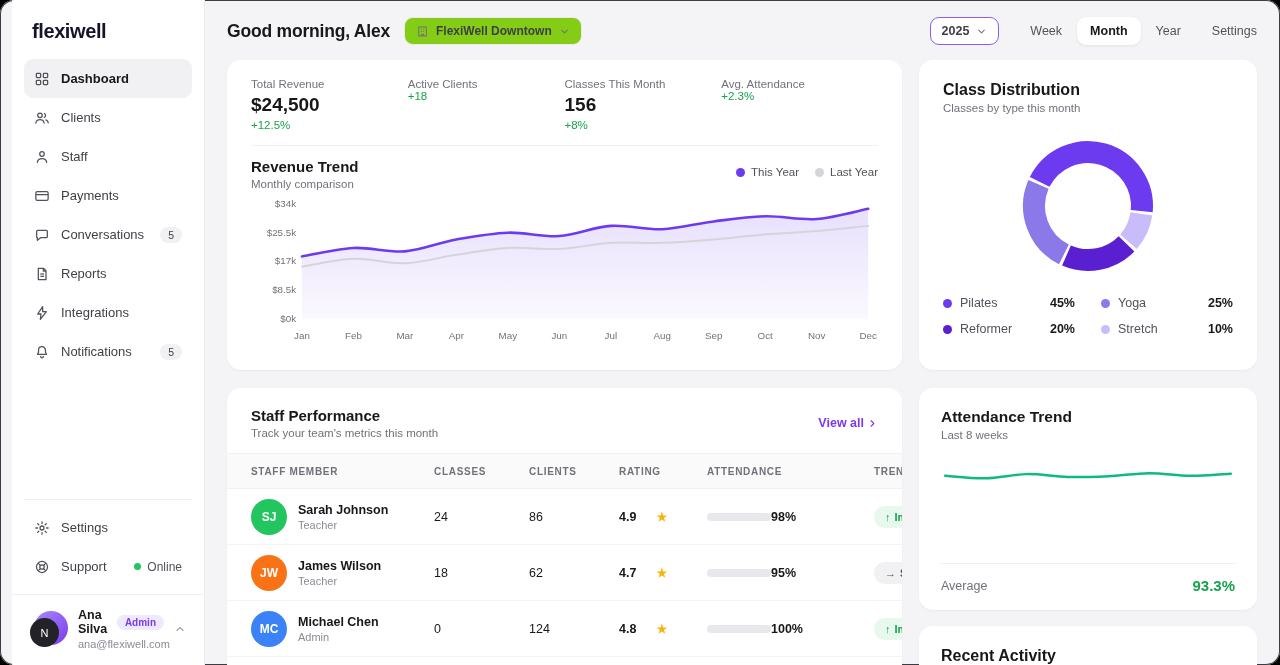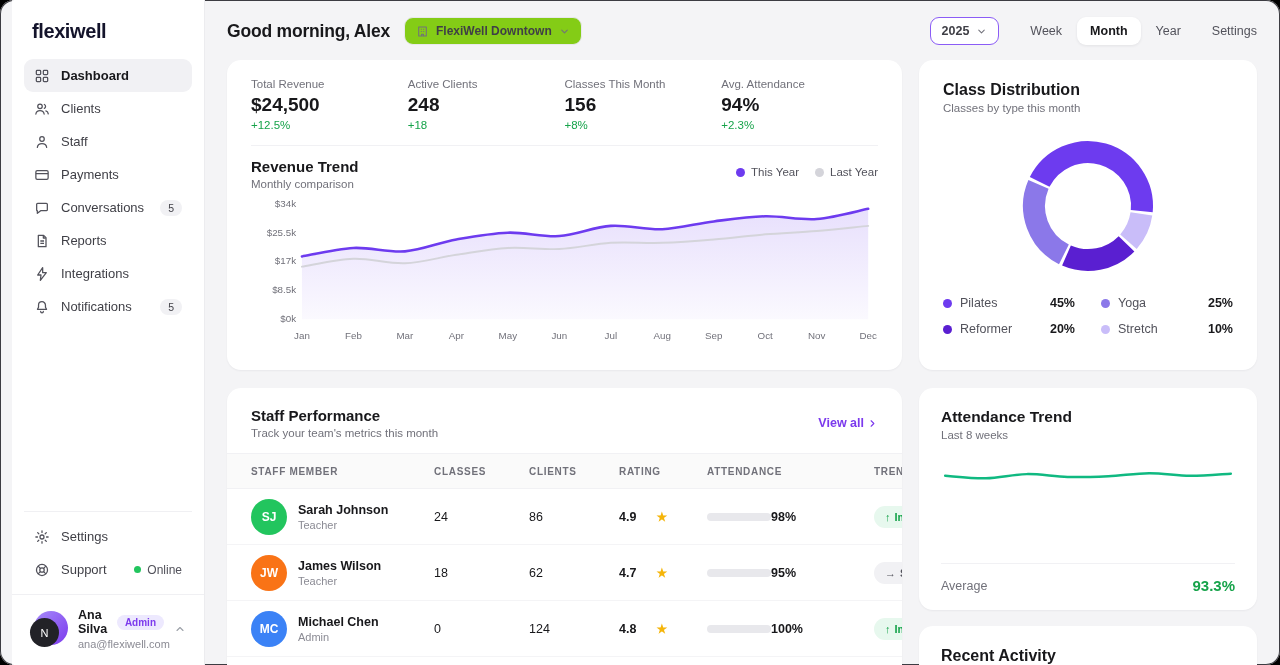--- a/index.html
+++ b/index.html
@@ -5,21 +5,21 @@
   * { margin:0; padding:0; box-sizing:border-box; }
   html,body { width:1280px; height:665px; background:#000; overflow:hidden;
               font-family:"Liberation Sans", sans-serif; }
   .window { position:absolute; inset:0; background:#f4f4f6; border-radius:14px;
             overflow:hidden; display:flex; box-shadow:inset 0 0 0 1px #3c3c42; }
 
   
   .sidebar { width:193px; background:#fff; border-right:1px solid #ececef;
              display:flex; flex-direction:column; padding:16px 12px 0; flex-shrink:0;margin-left:12px; }
   .logo { font-size:20px; font-weight:800; color:#14142b; letter-spacing:-0.4px; padding:4px 8px 16px; }
-  .nav-item { display:flex; align-items:center; gap:11px; height:33px; padding:0 10px;
+  .nav-item { display:flex; align-items:center; gap:11px; height:39px; padding:0 10px;
               border-radius:9px; font-size:13px; color:#3f3f46; cursor:pointer; }
   .nav-item.active { background:#f1f1f4; color:#18181b; font-weight:700; }
   .nav-item .nicon { display:flex; width:16px; height:16px; color:#52525b; flex-shrink:0; }
   .nav-item svg { width:16px; height:16px; }
   .nav-badge { margin-left:auto; background:#f1f1f4; color:#3f3f46; font-size:10.5px;
                border-radius:999px; padding:2px 8px; }
   .sb-spacer { flex:1; }
   .sb-bottom { border-top:1px solid #f0f0f3; padding:8px 0; }
   .online-wrap { margin-left:auto; display:flex; align-items:center; gap:6px;
                  font-size:12px; color:#52525b; }
@@ -306,31 +306,29 @@
 
       <section class="card card-rev">
         <div class="stats-row">
           <div>
             <div class="stat-label">Total Revenue</div>
             <div class="stat-value">$24,500</div>
             <div class="stat-delta">+12.5%</div>
           </div>
           <div>
             <div class="stat-label">Active Clients</div>
-            <div class="stat-value">248</div>
             <div class="stat-delta">+18</div>
           </div>
           <div>
             <div class="stat-label">Classes This Month</div>
             <div class="stat-value">156</div>
             <div class="stat-delta">+8%</div>
           </div>
           <div>
             <div class="stat-label">Avg. Attendance</div>
-            <div class="stat-value">94%</div>
             <div class="stat-delta">+2.3%</div>
           </div>
         </div>
         <div class="rev-divider"></div>
         <div class="rev-head">
           <div>
             <div class="sec-title">Revenue Trend</div>
             <div class="sec-sub">Monthly comparison</div>
           </div>
           <div class="legend">

